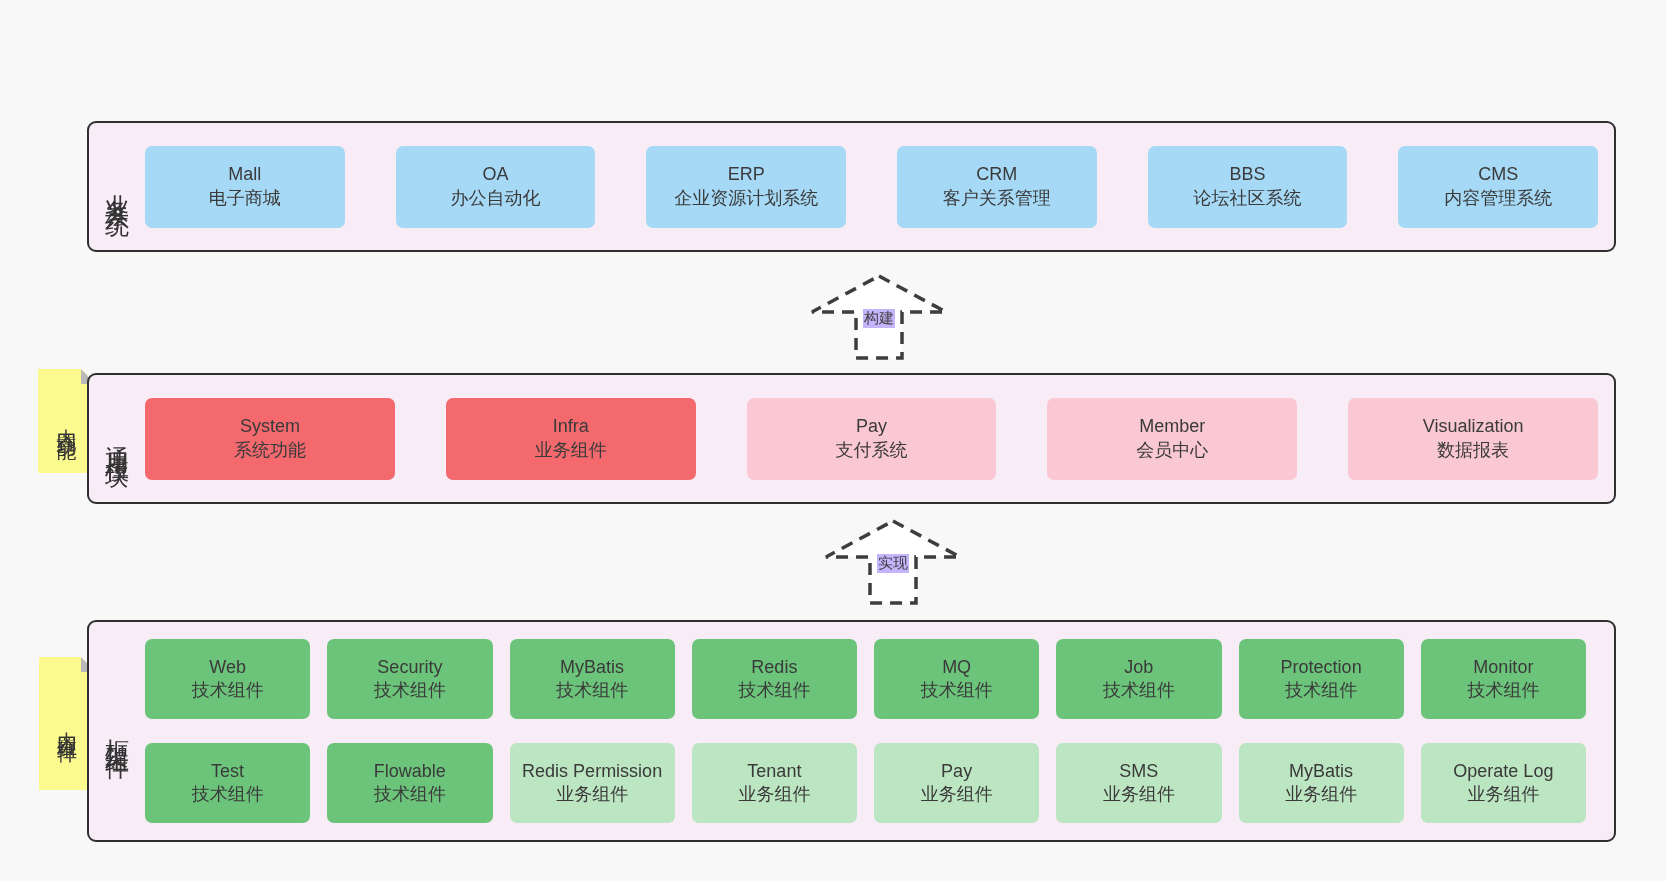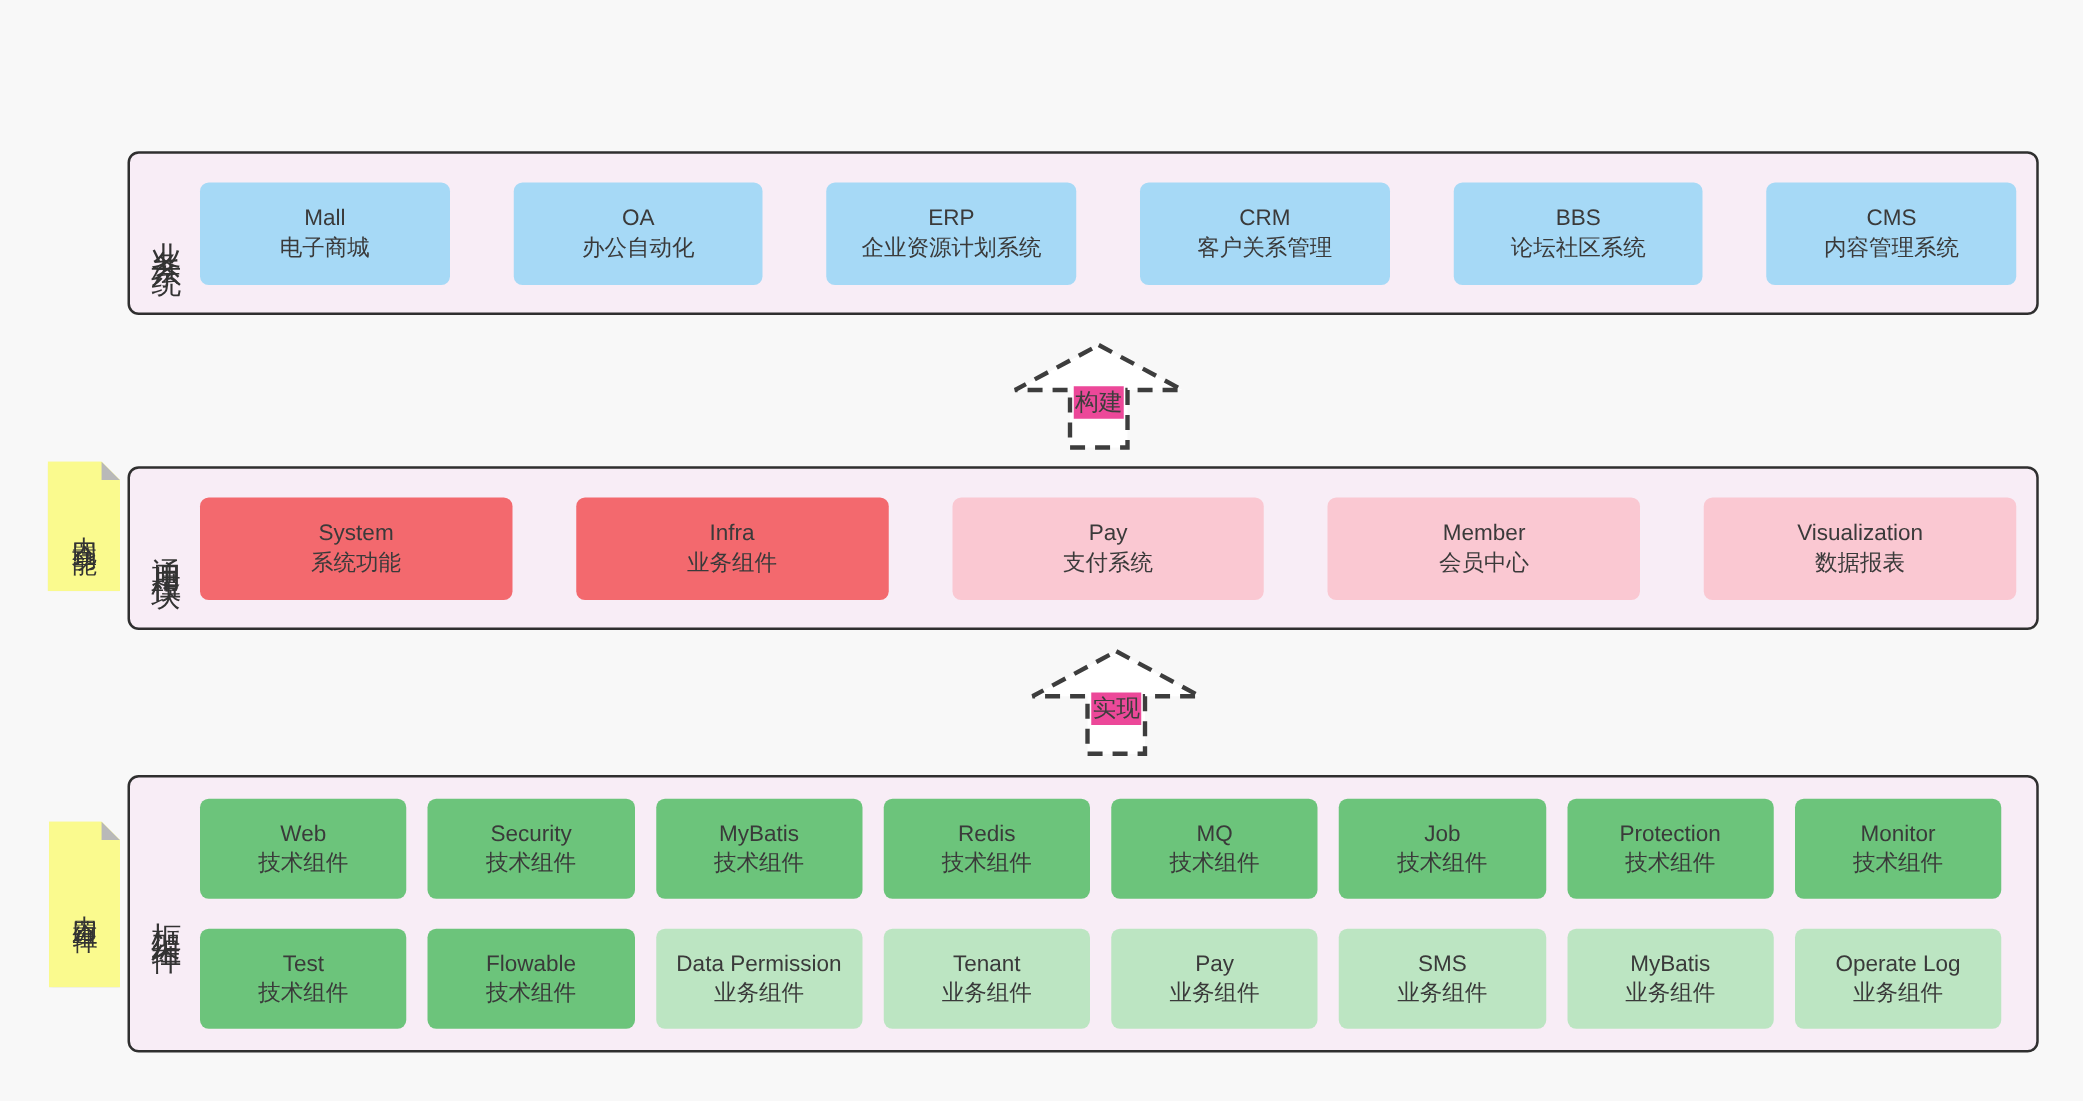--- a/index.html
+++ b/index.html
@@ -17,21 +17,21 @@
   }
   html,body{margin:0;padding:0;}
   body{
     width:1666px;height:881px;
     background:var(--page-bg);
     font-family:"Liberation Sans","DejaVu Sans",sans-serif;
     position:relative;overflow:hidden;
     color:var(--text);
   }
   .band{
-    position:absolute;left:102px;width:1529px;
+    position:absolute;left:87px;width:1529px;
     background:var(--band-bg);
     border:2px solid var(--band-border);
     border-radius:9px;
     box-sizing:border-box;
     display:flex;
     z-index:2;
   }
   .vcol{width:56px;flex:0 0 56px;display:flex;align-items:center;justify-content:center;}
   .vlabel{
     writing-mode:vertical-rl;text-orientation:upright;
@@ -66,21 +66,21 @@
     clip-path:polygon(0 0, 100% 100%, 0 100%);
   }
   .slabel{
     writing-mode:vertical-rl;text-orientation:upright;
     font-size:20px;letter-spacing:4px;color:#333;line-height:1;
   }
   .arrow{position:absolute;width:140px;height:88px;z-index:0;}
   .arrow svg{display:block;}
   .arrow .alabel{
     position:absolute;left:50%;top:36px;transform:translateX(-50%);
-    font-size:19px;color:#3d3d3d;white-space:nowrap;background:#ec4899;padding:0 1px;
+    font-size:15px;color:#3d3d3d;white-space:nowrap;background:#c4b5fd;padding:0 1px;
   }
 </style>
 </head>
 <body>
 
 <div class="sticky" style="left:38px;top:369px;width:58px;height:104px;">
   <span class="fold"></span>
   <span class="slabel">内置功能</span>
 </div>
 <div class="sticky" style="left:39px;top:657px;width:57px;height:133px;">
@@ -204,21 +204,21 @@
     <div class="row8">
       <div class="box green h80">
         <span>Test</span>
         <span>技术组件</span>
       </div>
       <div class="box green h80">
         <span>Flowable</span>
         <span>技术组件</span>
       </div>
       <div class="box lightgreen h80">
-        <span>Data Permission</span>
+        <span>Redis Permission</span>
         <span>业务组件</span>
       </div>
       <div class="box lightgreen h80">
         <span>Tenant</span>
         <span>业务组件</span>
       </div>
       <div class="box lightgreen h80">
         <span>Pay</span>
         <span>业务组件</span>
       </div>

